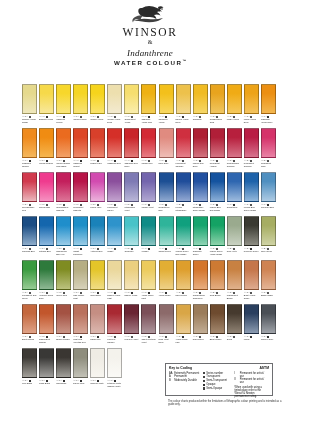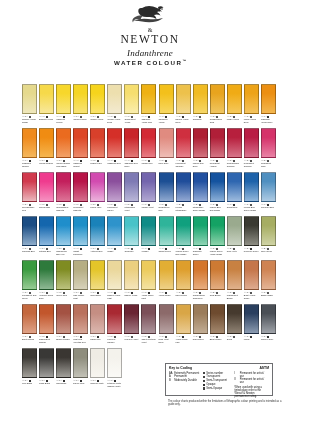--- a/index.html
+++ b/index.html
@@ -108,22 +108,22 @@
         <g fill="#2b2b2b">
           <path d="M30 8 q10-6 22-3 q12 3 18 10 q-6-1-10 1 q5 2 7 7 q-7-3-13-1 q4 3 5 8 q-8-5-16-4 q-9 1-15-3 q-7-5-5-12 q1-4 7-3z"></path>
           <path d="M16 26 q8-5 17-3 q-5 3-6 8 q-6-2-11 0 q-4 2-4 6 q-4-6 4-11z" opacity=".85"></path>
           <path d="M12 34 q14-6 30-4 q16 2 30-2 q-8 7-20 8 q-12 1-22-1 q-10-2-18-1z" opacity=".9"></path>
           <path d="M62 6 q6-3 11 1 q-4 0-6 3 q-2 3-1 6 q-4-5-4-10z"></path>
           <circle cx="70" cy="10" r="1.6"></circle>
           <path d="M36 12 h20 M34 16 h24 M33 20 h26" stroke="#2b2b2b" stroke-width="1.1" fill="none" opacity=".55"></path>
         </g>
       </svg>
     </span>
+    <div class="brand">WINSOR</div>
     <div class="brand amp">&amp;</div>
-    <div class="brand">NEWTON</div>
     <div class="prof">Indanthrene</div>
     <div class="wc"><span>WATER COLOUR</span><sup>™</sup></div>
   </div>
 
   <div class="grid" id="swatch-grid">
       <div class="row">
         <div class="cell">
           <div class="chip" style="background: linear-gradient(rgb(229, 217, 141) 0%, rgb(229, 217, 141) 30%, rgb(239, 232, 188) 100%);"></div>
           <div class="meta">
             <div class="codeline">

